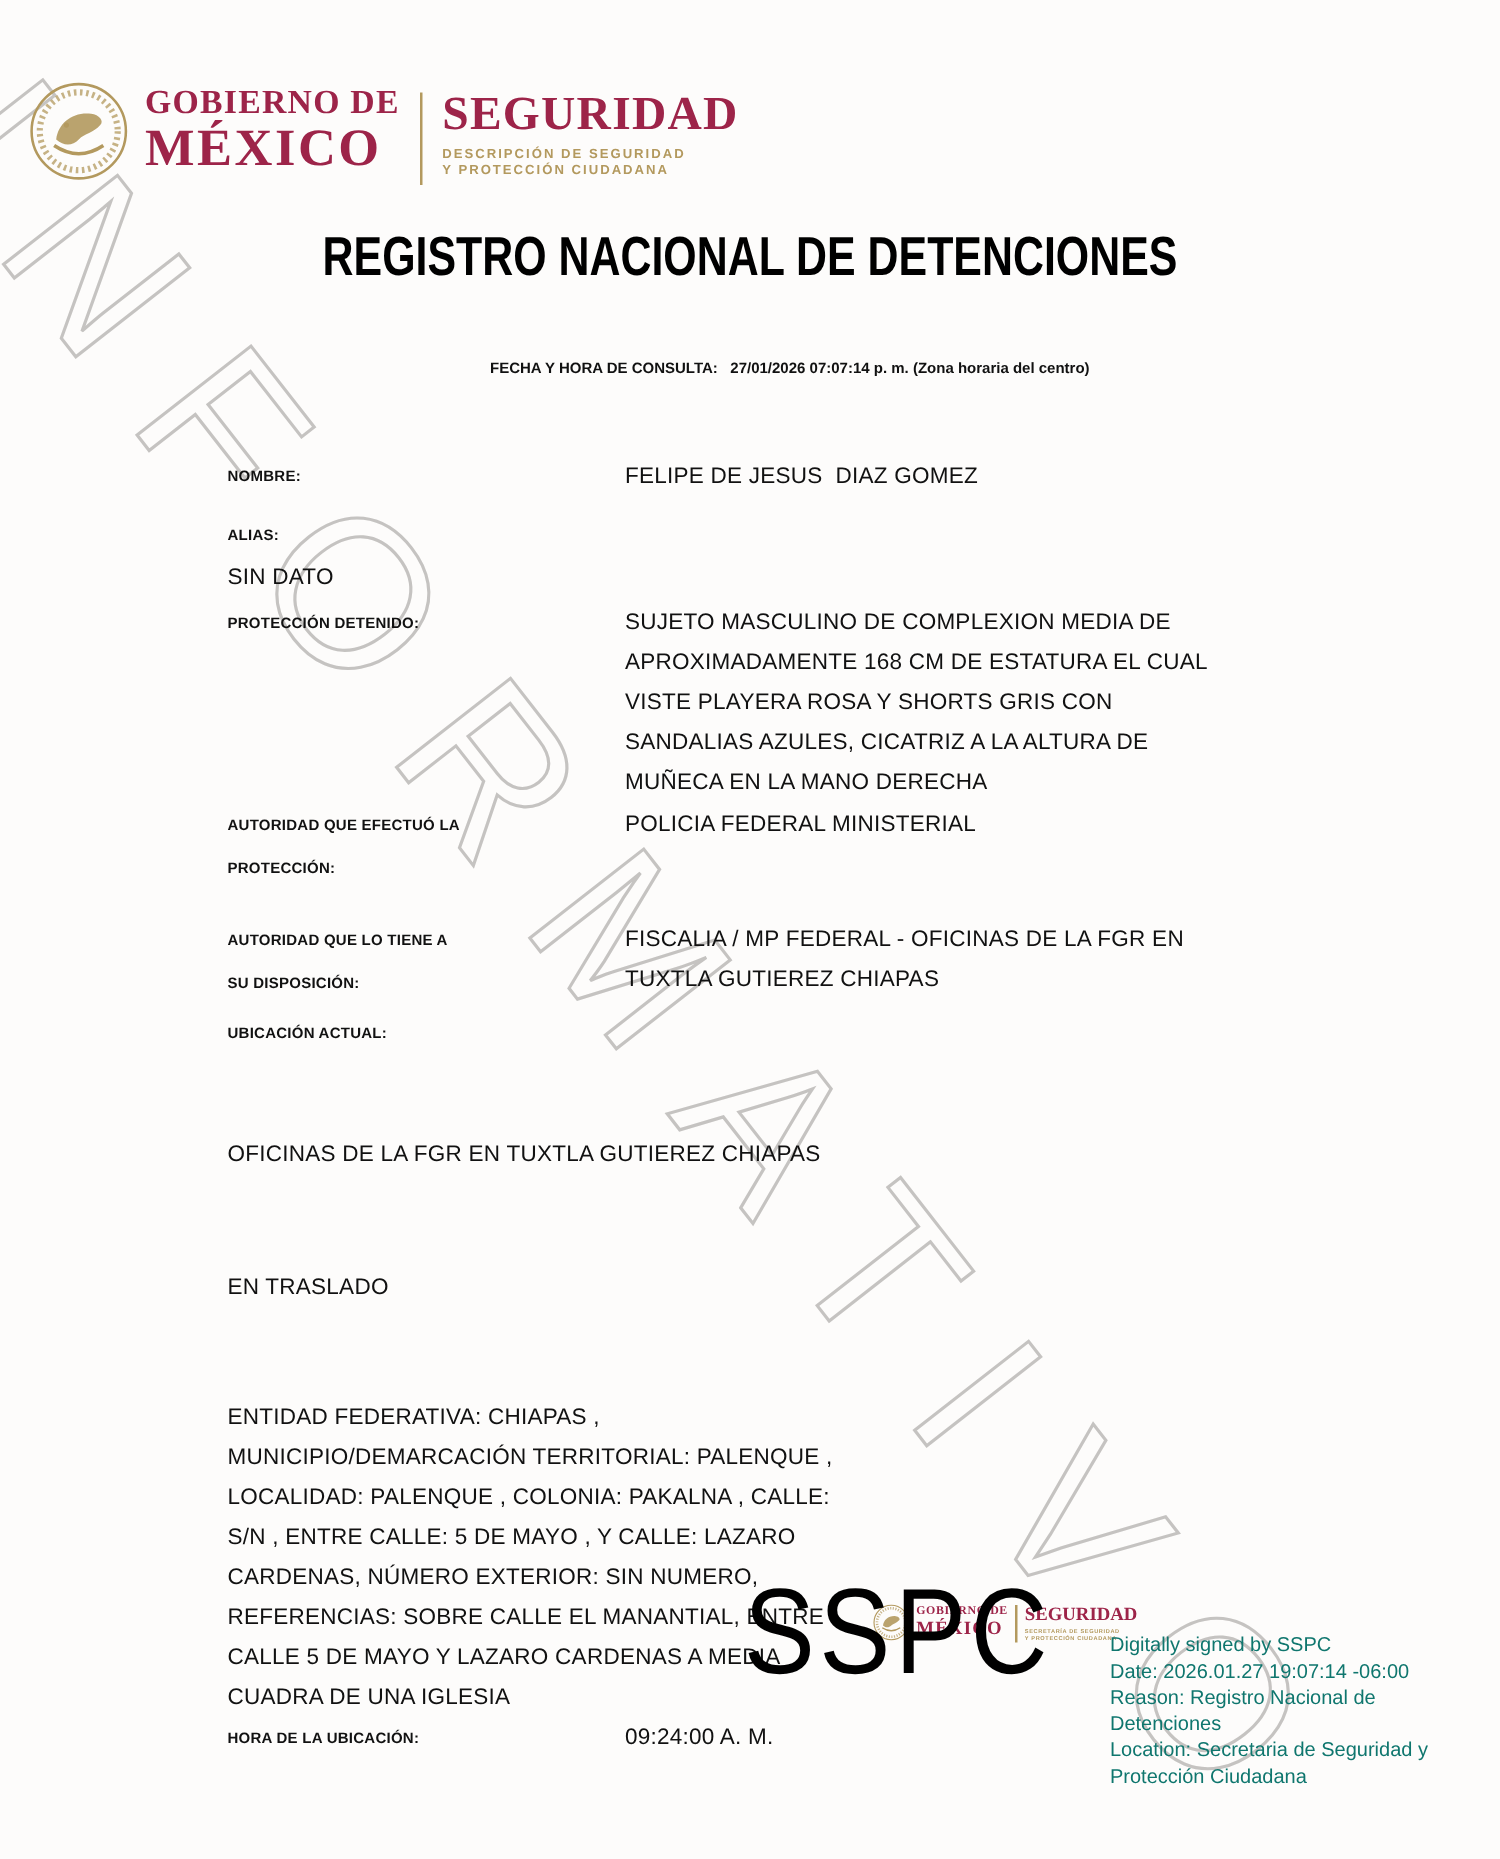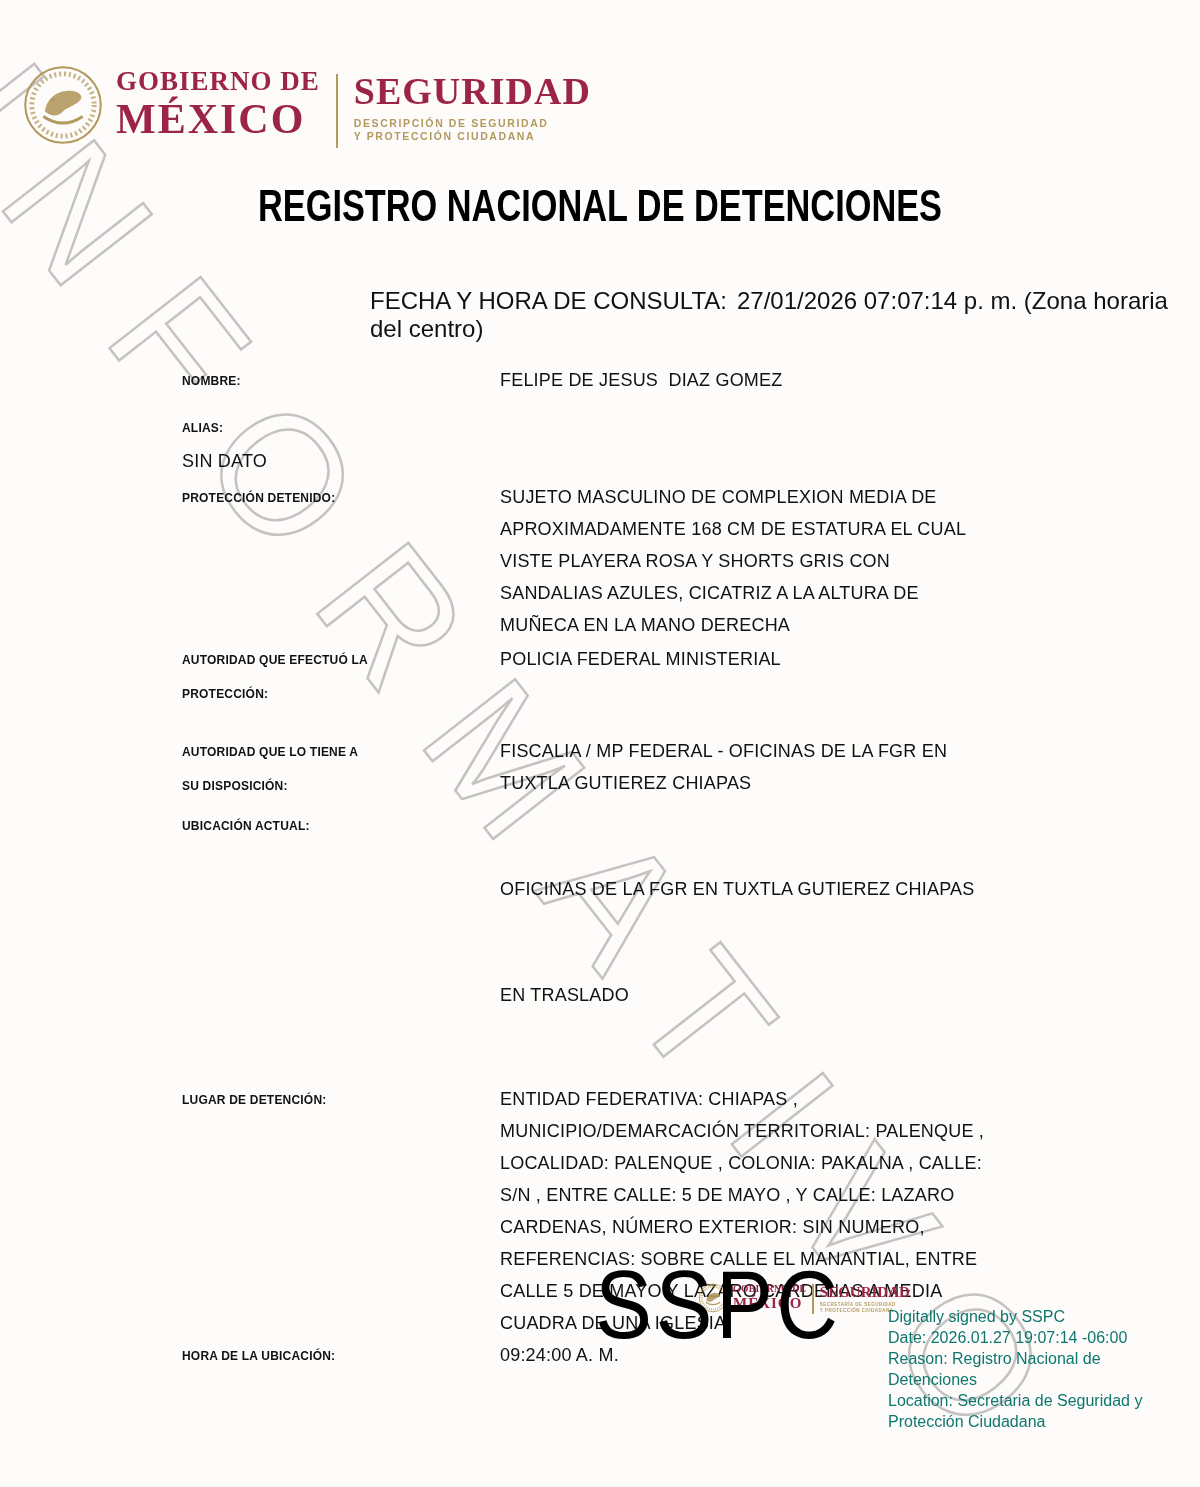--- a/index.html
+++ b/index.html
@@ -49,41 +49,41 @@
     letter-spacing:1.6px;line-height:13px;white-space:pre-line;}
   
   .title{
     position:absolute;top:181px;left:0;width:100%;
     margin:0;text-align:center;
     font-size:44px;font-weight:700;letter-spacing:0px;
     transform:scaleX(0.78);
     color:#000;z-index:2;
   }
   .consulta{
-    position:absolute;left:370px;top:287px;
-    font-size:24px;z-index:2;white-space:pre-wrap;
+    position:absolute;left:392px;top:287px;
+    font-size:12px;z-index:2;white-space:pre-wrap;font-weight:bold;
   }
   .consulta-value{margin-left:10px;}
   
   .fields{
     position:absolute;left:182px;top:364px;width:900px;z-index:2;
   }
   .row{display:flex;}
   .row-label{
     width:318px;flex:none;
     font-weight:700;font-size:12px;line-height:34px;
     white-space:pre-line;letter-spacing:0.2px;
   }
   .row-value{
     flex:1;font-size:18px;line-height:32px;
     white-space:pre-wrap;letter-spacing:0.2px;
   }
   .value-extra{margin-top:10px;}
   .m13{margin-bottom:13px;} .m4{margin-bottom:4px;flex-direction:column;} .m2{margin-bottom:2px;}
-  .m0{margin-bottom:0;} .m6{margin-bottom:6px;margin-top:24px;} .m8{margin-bottom:8px;}
+  .m0{margin-bottom:0;} .m6{margin-bottom:6px;margin-top:24px;} .m8{margin-bottom:8px;flex-direction:column;}
   
   .stamp{
     position:absolute;left:595px;top:1256px;
     font-size:97px;font-weight:400;letter-spacing:4px;line-height:1;
     transform:scaleX(0.88);transform-origin:0 0;
     color:#000;z-index:4;
   }
   .mini-logo{
     position:absolute;left:698px;top:1280px;
     display:flex;align-items:flex-start;z-index:3;
@@ -171,21 +171,20 @@
 
     <div class="row m8">
       <div class="row-label">UBICACIÓN ACTUAL:</div>
       <div class="row-value">
         <div>OFICINAS DE LA FGR EN TUXTLA GUTIEREZ CHIAPAS</div>
         <div class="value-extra">EN TRASLADO</div>
       </div>
     </div>
 
     <div class="row m0">
-      <div class="row-label">LUGAR DE DETENCIÓN:</div>
       <div class="row-value">ENTIDAD FEDERATIVA: CHIAPAS ,
 MUNICIPIO/DEMARCACIÓN TERRITORIAL: PALENQUE ,
 LOCALIDAD: PALENQUE , COLONIA: PAKALNA , CALLE:
 S/N , ENTRE CALLE: 5 DE MAYO , Y CALLE: LAZARO
 CARDENAS, NÚMERO EXTERIOR: SIN NUMERO,
 REFERENCIAS: SOBRE CALLE EL MANANTIAL, ENTRE
 CALLE 5 DE MAYO Y LAZARO CARDENAS A MEDIA
 CUADRA DE UNA IGLESIA</div>
     </div>
 

